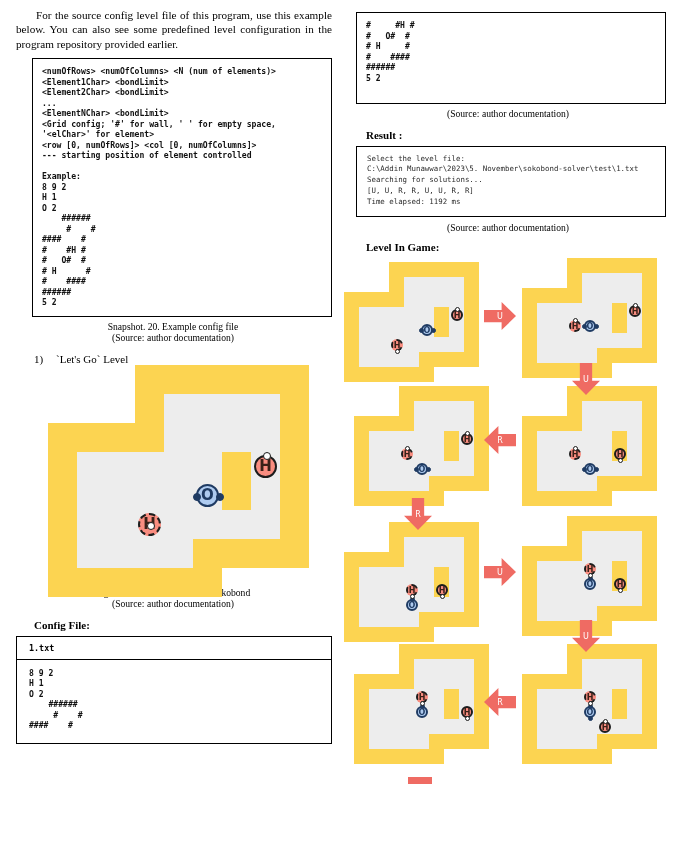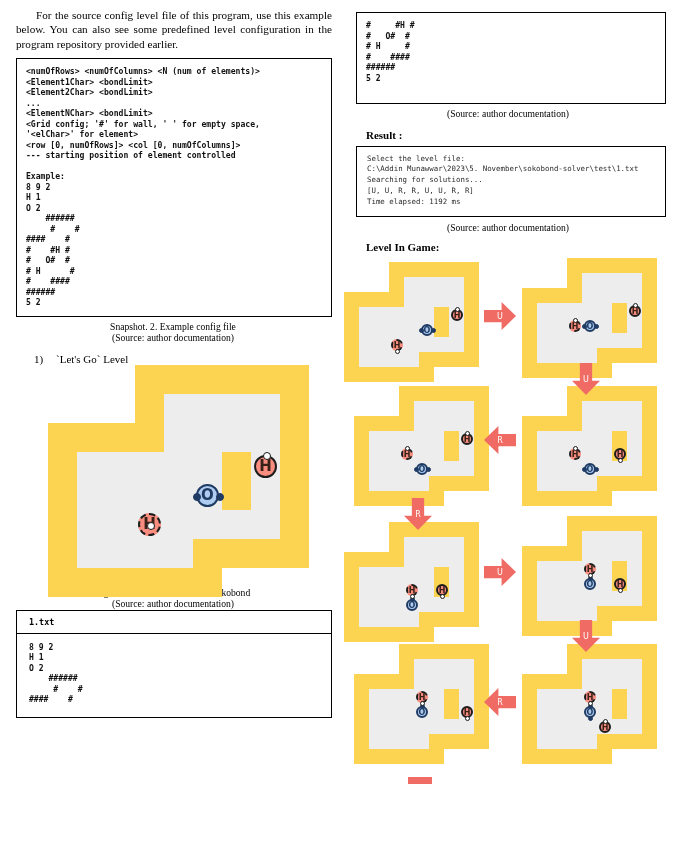--- a/index.html
+++ b/index.html
@@ -13,21 +13,21 @@
   .col-left{left:8px;width:330px;}
   .col-right{left:344px;width:328px;}
 
   p.body-par{
     font-size:11.2px;line-height:1.28;text-align:justify;
     margin:8px 6px 7px 8px;text-indent:20px;
   }
 
   .codebox{
     border:1.4px solid #000;background:#fff;
-    margin:0 6px 0 8px;padding:7px 9px 8px 9px;
+    margin:0 6px 0 24px;padding:7px 9px 8px 9px;
     box-sizing:border-box;
   }
   .codebox pre{
     margin:0;font-family:"DejaVu Sans Mono","Liberation Mono",monospace;
     font-size:8.1px;line-height:1.30;white-space:pre;letter-spacing:0px;
     font-weight:700;color:#111;
   }
 
   .caption{
     text-align:center;font-size:9.6px;line-height:1.2;margin:4px 0 0 0;
@@ -137,21 +137,21 @@
 ####    #
 #    #H #
 #   O#  #
 # H      #
 #    ####
 ######
 5 2</pre>
     </div>
 
     <div class="caption">
-      <span class="ln">Snapshot. 2. Example config file</span>
+      <span class="ln">Snapshot. 20. Example config file</span>
       <span class="ln">(Source: author documentation)</span>
     </div>
 
     <div class="numhead">
       <span class="idx">1)</span><span>`Let's Go` Level</span>
     </div>
 
     <div class="boardwrap" style="width:262px;height:216px;margin-left:40px;">
       <div class="board" id="bigboard" style="position: absolute; left: 0px; top: 0px; width: 261px; height: 232px;">
           <div class="cell wall" style="left: 87px; top: 0px; width: 29px; height: 29px;"></div>
@@ -225,20 +225,21 @@
           <div class="atom atom-h dashed" style="width: 23px; height: 23px; left: 90px; top: 148px; font-size: 15px;">H</div>
           <div class="nub" style="width: 6px; height: 6px; left: 99px; top: 157px;"></div>
         </div>
     </div>
 
     <div class="caption" style="margin-top:6px;">
       <span class="ln">Fig. 7. Level `Let's Go` of the sokobond</span>
       <span class="ln">(Source: author documentation)</span>
     </div>
 
+    <div class="subhead2">Config File:</div>
 
     <div class="filebox" style="height:108px;overflow:hidden;">
       <div class="fbtitle">1.txt</div>
       <div class="fbbody">
         <pre>8 9 2
 H 1
 O 2
     ######
      #    #
 ####    #</pre>

